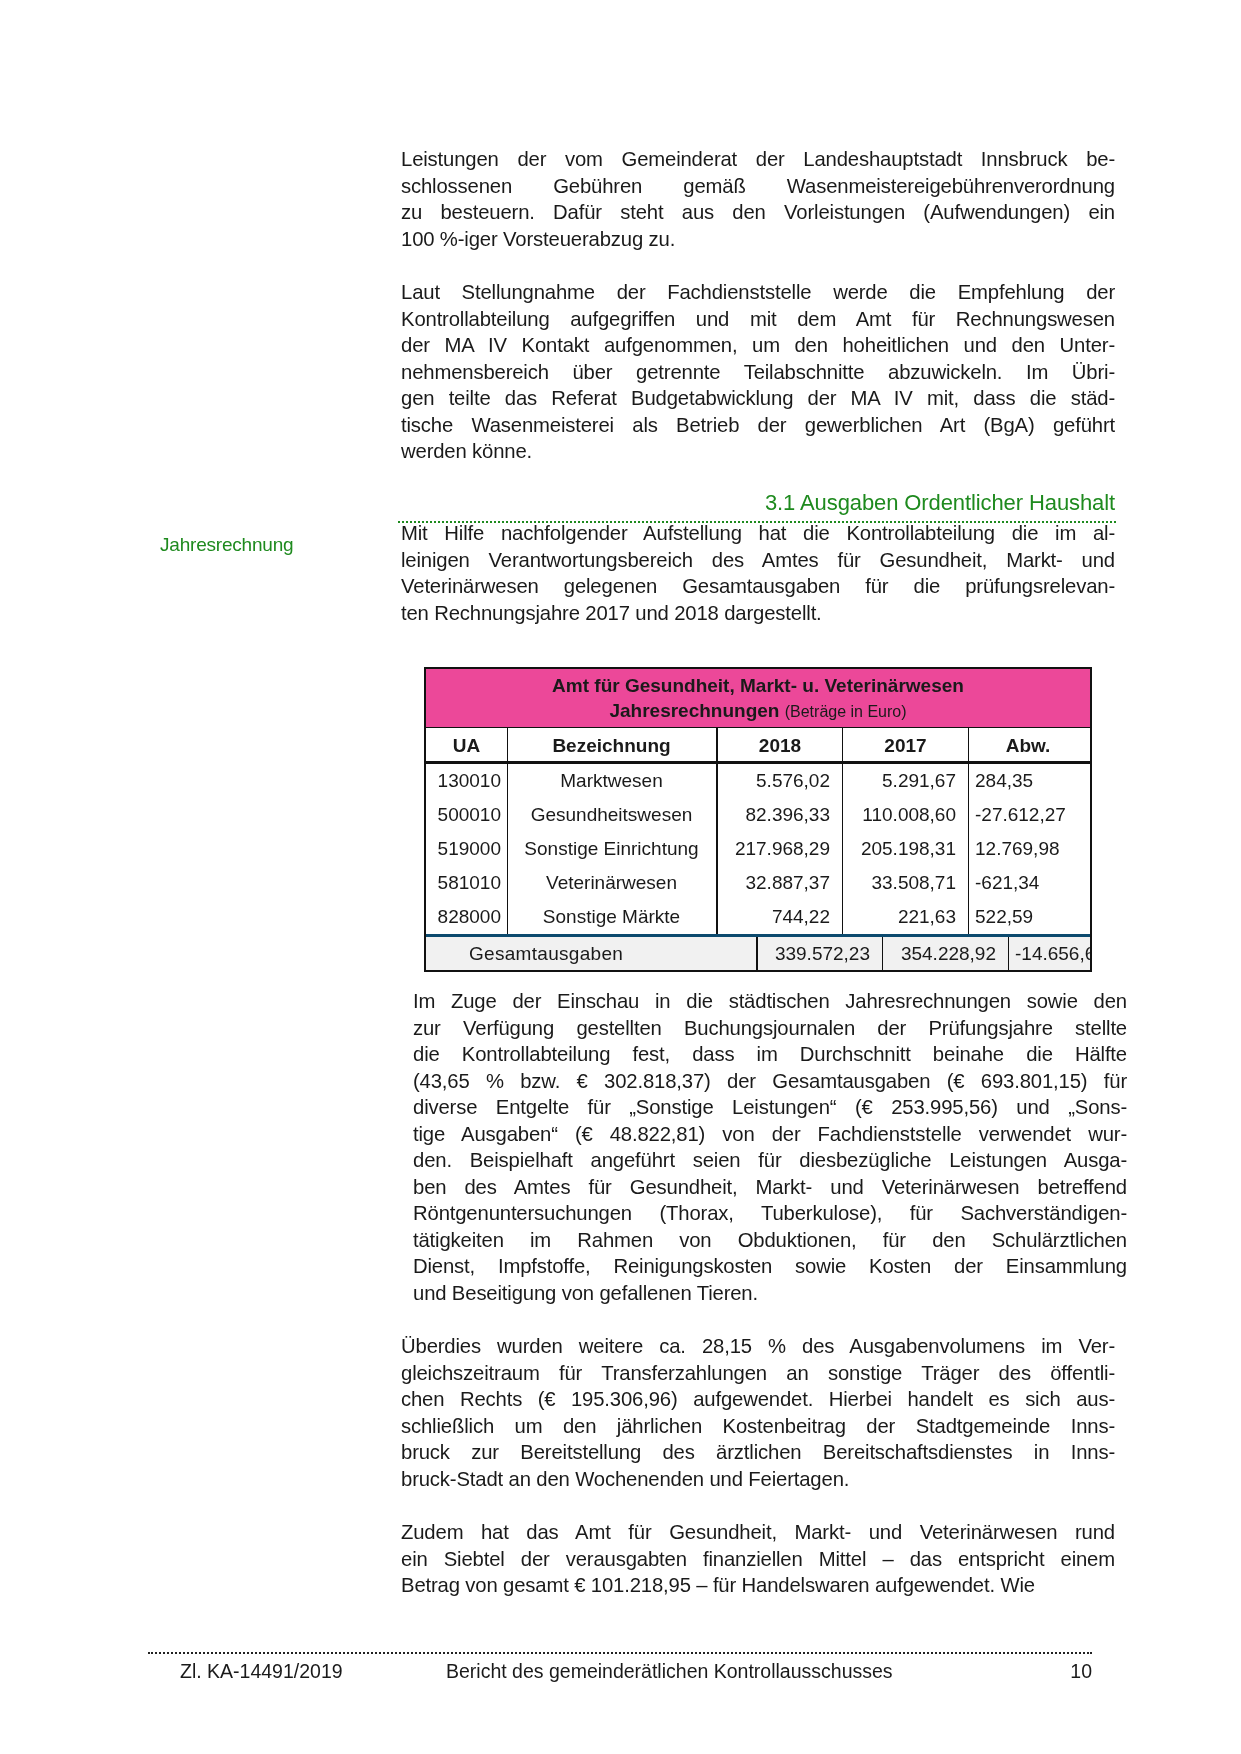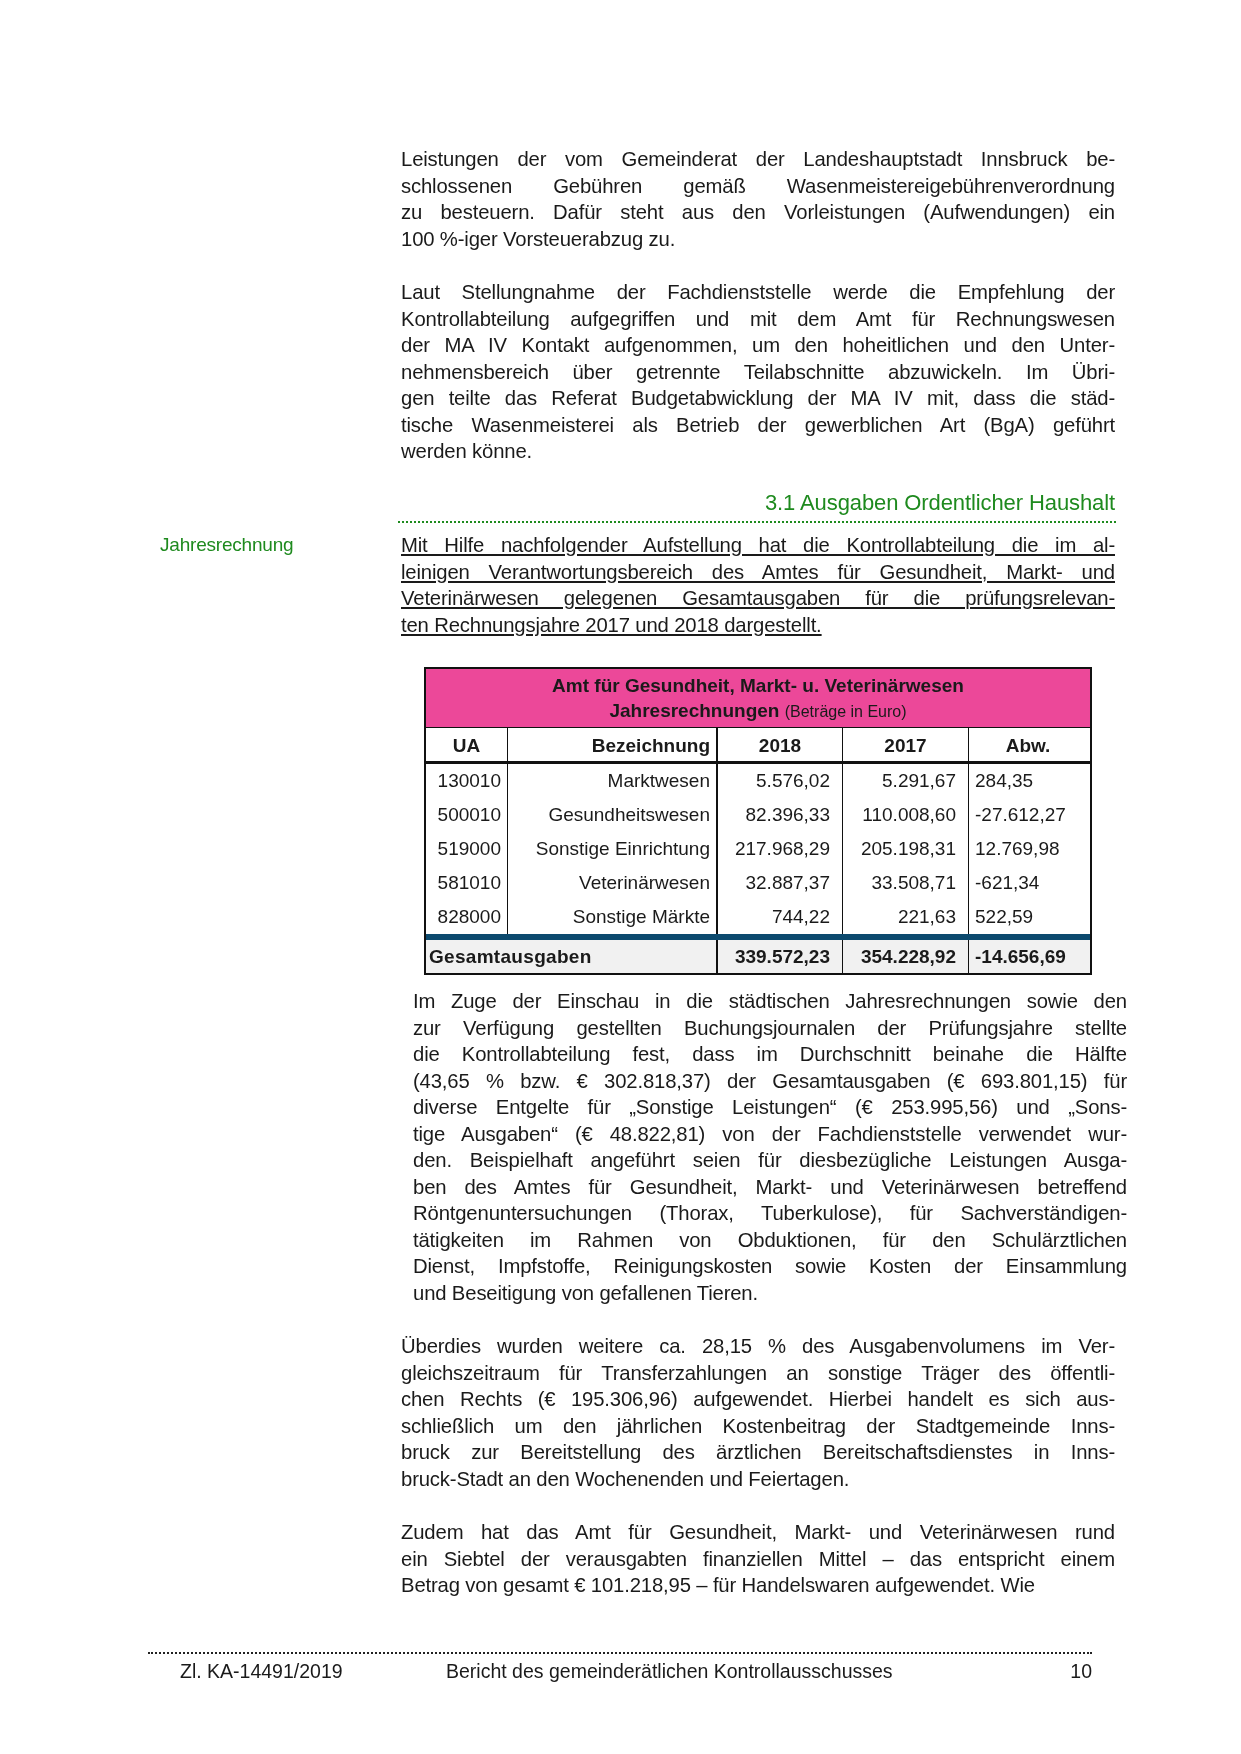--- a/index.html
+++ b/index.html
@@ -38,27 +38,27 @@
   }
   .tbl-title {
     background: #ec4899; text-align: center; font-weight: bold;
     border-bottom: 1px solid #111; padding: 4px 0 3px 0; line-height: 25px;
   }
   .tbl-title .sub-note { font-weight: normal; font-size: 16px; }
   .tbl-grid { display: grid; grid-template-columns: 82px 210px 125px 126px 1fr; }
   .cell { height: 34px; line-height: 34px; padding: 0 6px; box-sizing: border-box; white-space: nowrap; overflow: hidden; }
   .hdr .cell { font-weight: bold; border-bottom: 3px solid #111; height: 36px; line-height: 35px; }
   .c-ua { text-align: center; border-right: 1px solid #111; }
-  .c-name { border-right: 2px solid #111; text-align: right; padding-left: 5px; }
+  .c-name { border-right: 2px solid #111; text-align: center; padding-left: 5px; }
   .c-num { text-align: right; border-right: 1px solid #111; padding-right: 12px; }
   .c-num.hc { text-align: center; padding-right: 6px; }
   .c-last { padding-right: 9px; }
   .c-last.hc { text-align: center; }
   .body-row .cell.c-ua { text-align: right; padding-right: 6px; }
-  .total-row { background: #f1f1f1; border-top: 6px solid #0c4a6e; font-weight: bold; }
+  .total-row { background: #f1f1f1; border-top: 3px solid #0c4a6e; font-weight: normal; padding-left: 40px; }
   .total-row .cell { height: 33px; line-height: 33px; }
   .total-label { grid-column: span 2; border-right: 2px solid #111; padding-left: 3px; letter-spacing: 0.3px; }
 
   
   .footer-rule {
     position: absolute; left: 148px; top: 1652px; width: 944px; height: 0;
     border-top: 2px dotted #222;
   }
   .footer {
     position: absolute; left: 148px; top: 1660px; width: 944px; height: 26px;
@@ -88,21 +88,21 @@
       <span class="line">gen teilte das Referat Budgetabwicklung der MA IV mit, dass die städ-</span>
       <span class="line">tische Wasenmeisterei als Betrieb der gewerblichen Art (BgA) geführt</span>
       <span class="line last">werden könne.</span>
     </div>
 
   <div class="section-heading">3.1  Ausgaben Ordentlicher Haushalt</div>
   <div class="section-rule"></div>
 
   <div class="side-label">Jahresrechnung</div>
 
-  <div class="para" style="top:532px;text-decoration:underline;">
+  <div class="para" style="top:520px;">
       <span class="line">Mit Hilfe nachfolgender Aufstellung hat die Kontrollabteilung die im al-</span>
       <span class="line">leinigen Verantwortungsbereich des Amtes für Gesundheit, Markt- und</span>
       <span class="line">Veterinärwesen gelegenen Gesamtausgaben für die prüfungsrelevan-</span>
       <span class="line last">ten Rechnungsjahre 2017 und 2018 dargestellt.</span>
     </div>
 
   <div class="tbl">
     <div class="tbl-title">
       <div>Amt für Gesundheit, Markt- u. Veterinärwesen</div>
       <div>

